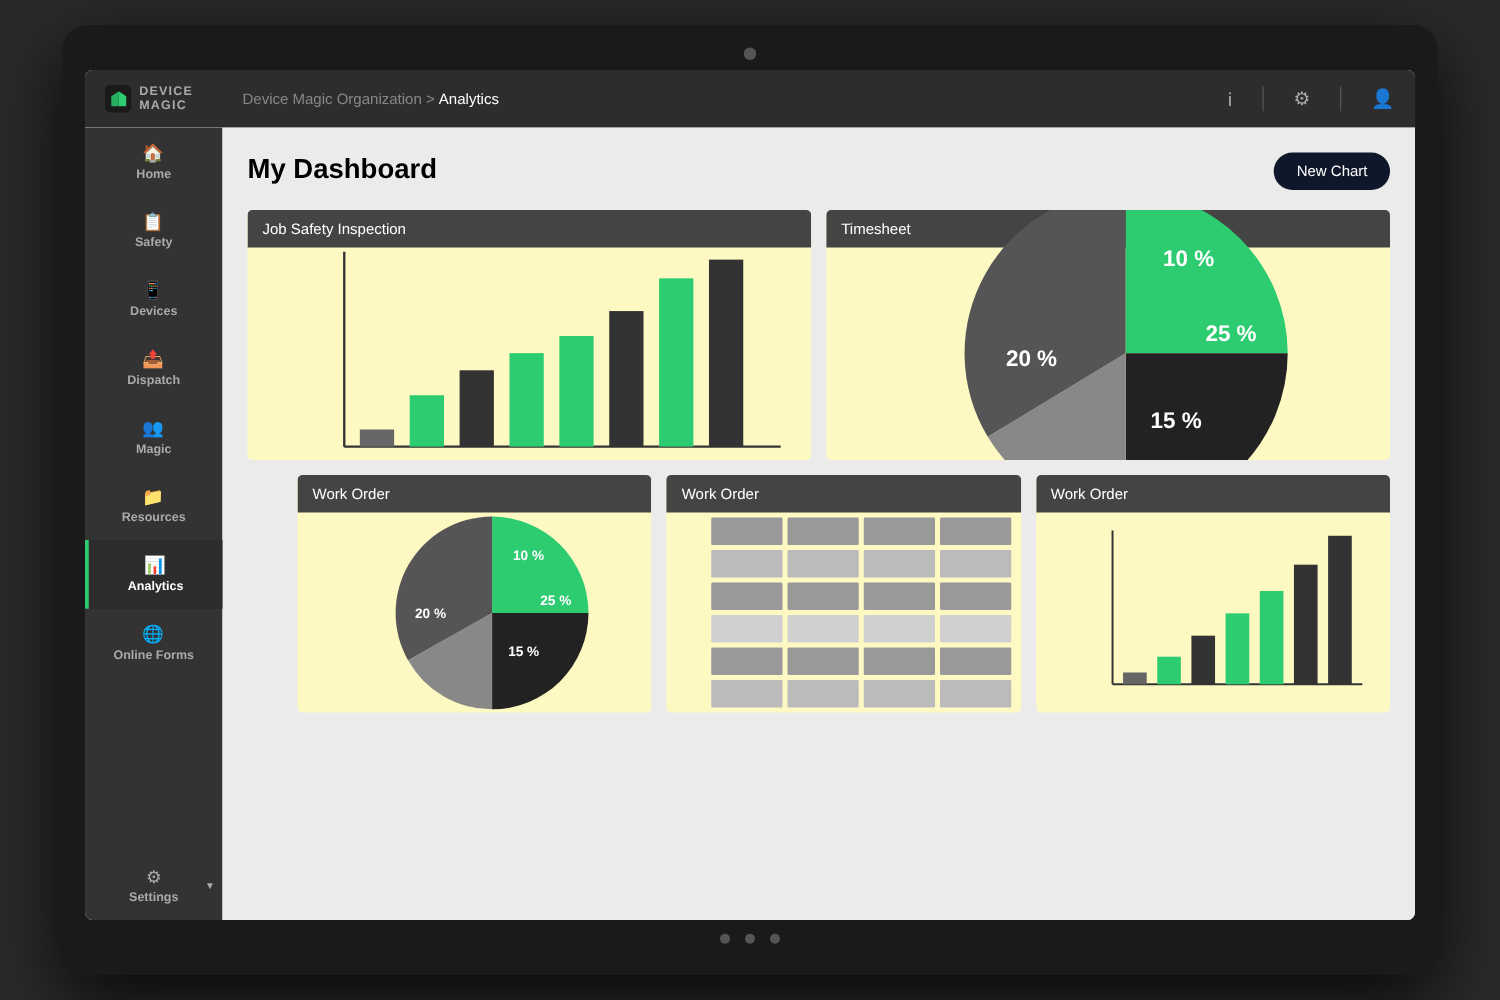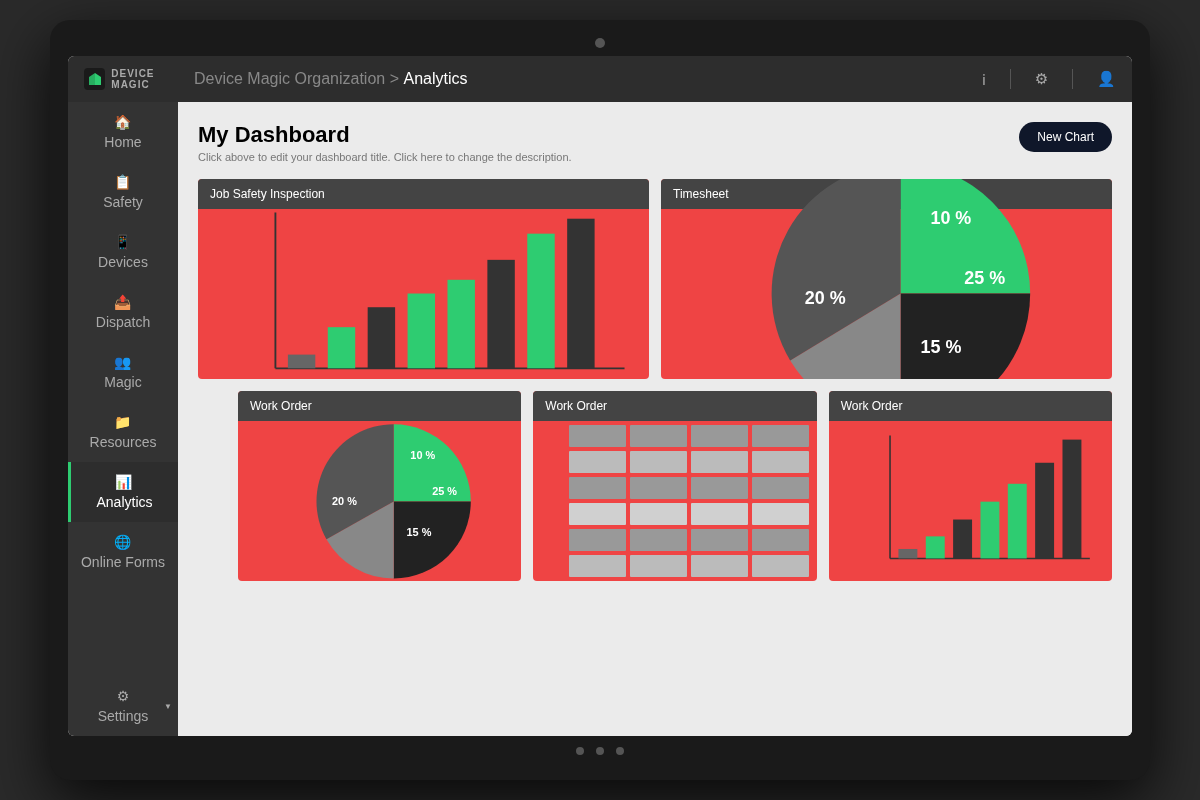--- a/index.html
+++ b/index.html
@@ -82,21 +82,21 @@
     .logo-icon svg { display: block; }
     .logo-text {
       color: #aaa;
       font-size: 10px;
       letter-spacing: 1px;
       text-transform: uppercase;
       font-weight: 600;
     }
     .breadcrumb {
       color: #ccc;
-      font-size: 16px;
+      font-size: 12px;
       flex: 1;
     }
     .breadcrumb span { color: #888; }
     .top-bar-icons {
       display: flex;
       align-items: center;
       gap: 24px;
     }
     .top-bar-icon {
       color: #aaa;
@@ -140,23 +140,24 @@
       color: #fff;
     }
     .sidebar-item.active::left-border {
       content: '';
     }
     .sidebar-icon {
       font-size: 14px;
       color: inherit;
     }
     .sidebar-label {
-      font-size: 14px;
+      font-size: 10px;
       color: inherit;
       text-align: center;
+      font-weight: bold;
     }
     .sidebar-chevron {
       position: absolute;
       right: 6px;
       top: 50%;
       transform: translateY(-50%);
       font-size: 8px;
       color: #aaa;
     }
     .sidebar-spacer { flex: 1; }
@@ -204,21 +205,21 @@
       gap: 12px;
       margin-bottom: 12px;
     }
     .chart-grid-bottom {
       display: grid;
       grid-template-columns: 1fr 1fr 1fr;
       gap: 12px;
       padding-left: 40px;
     }
     .chart-card {
-      background: #ef4444;
+      background: #fef9c3;
       border-radius: 4px;
       overflow: hidden;
     }
     .chart-card-header {
       background: #444;
       color: #fff;
       font-size: 12px;
       padding: 8px 12px;
       font-weight: 500;
     }
@@ -327,21 +328,20 @@
           <span class="sidebar-label">Settings</span>
           <span class="sidebar-chevron">▼</span>
         </div>
       </div>
 
       <div class="content">
 
         <div class="dashboard-header">
           <div>
             <div class="dashboard-title">My Dashboard</div>
-            <div class="dashboard-subtitle">Click above to edit your dashboard title. Click here to change the description.</div>
           </div>
           <button class="new-chart-btn">New Chart</button>
         </div>
 
         <div class="chart-grid-top">
 
           <div class="chart-card">
             <div class="chart-card-header">Job Safety Inspection</div>
             <div class="chart-card-body bar-chart">
               <svg viewBox="0 0 320 150">

